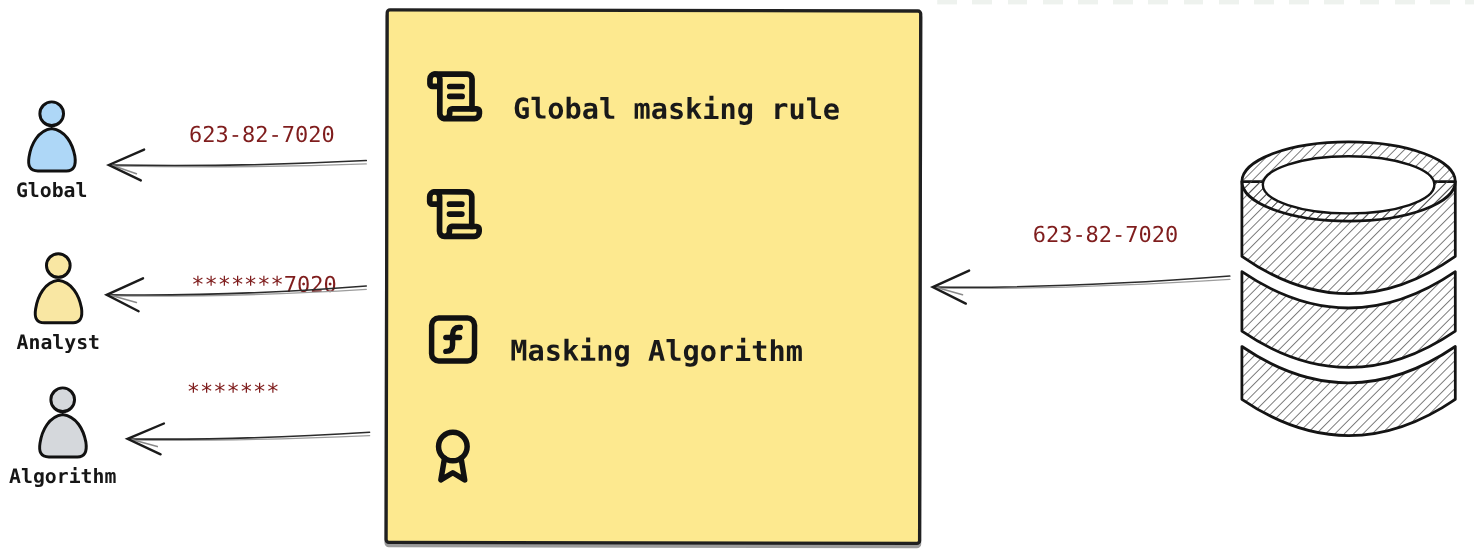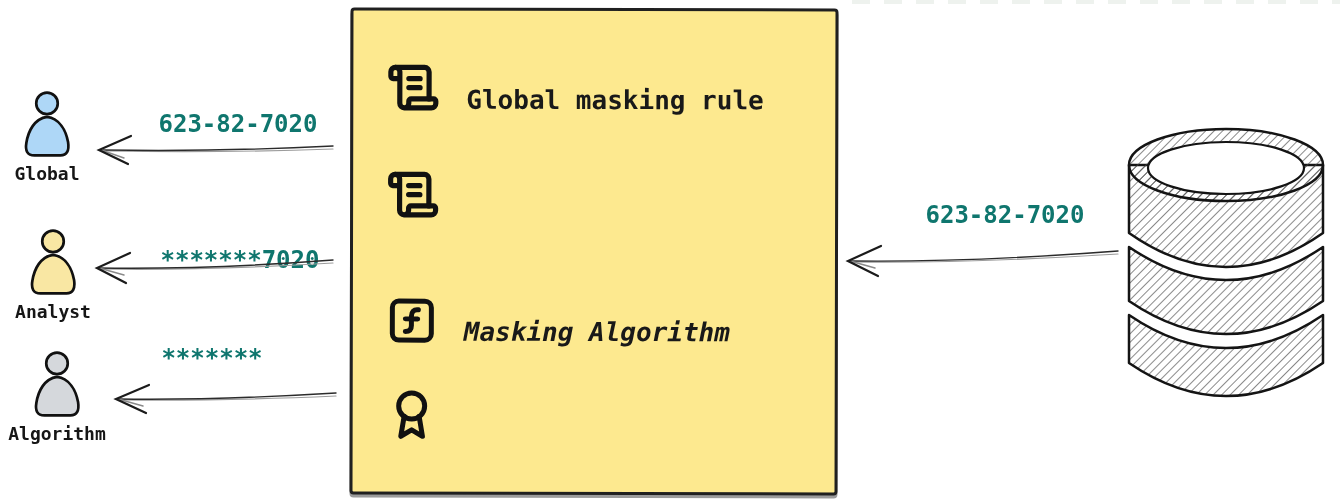--- a/index.html
+++ b/index.html
@@ -21,42 +21,42 @@
   .persona svg { display:block; margin:0 auto; }
   .persona-label {
     margin-top:5px; font-size:18px; font-weight:bold; color:#161616; white-space:nowrap;
   }
   .persona.analyst   { left:0px;  top:90px;  width:94px; }
   .persona.support   { left:6px;  top:228px; width:94px; }
   .persona.developer { left:8px;  top:350px; width:98px; }
 
   
   .value-label {
-    position:absolute; font-size:24px; font-weight:bold; color:#0f766e;
+    position:absolute; font-size:20px; font-weight:normal; color:#7f1d1d;
     text-align:center; white-space:nowrap; line-height:1;
   }
   .v1 { left:140px; top:112px; width:196px; }
   .v2 { left:142px; top:216px; width:196px;margin-top:32px; }
   .v3 { left:146px; top:346px; width:132px; }
   .v4 { left:907px; top:203px; width:196px; }
 
   
   svg.arrows { position:absolute; left:0; top:0; pointer-events:none; }
 
   
   .mask-box {
     position:absolute; left:350px; top:8px; width:488px; height:487px;
     background:#fde98f; border:3px solid #202020; border-radius:4px;
     box-sizing:border-box; box-shadow:0 3px 0 #9b9b9b;
     transform:rotate(0.12deg);
   }
   .mask-row { position:absolute; left:33px; display:flex; align-items:flex-end; gap:26px; height:56px; }
   .mask-row.r1 { top:48px; }
   .mask-row.r2 { top:155px; }
-  .mask-row.r3 { top:280px;font-style:italic; }
+  .mask-row.r3 { top:268px; }
   .mask-row.r4 { top:370px; height:66px; }
   .mask-label { font-size:26px; font-weight:bold; color:#191919; white-space:nowrap; }
   .mask-row svg { display:block; }
 
   
   svg.db { position:absolute; left:1126px; top:125px; }
 </style>
 </head>
 <body>
 

